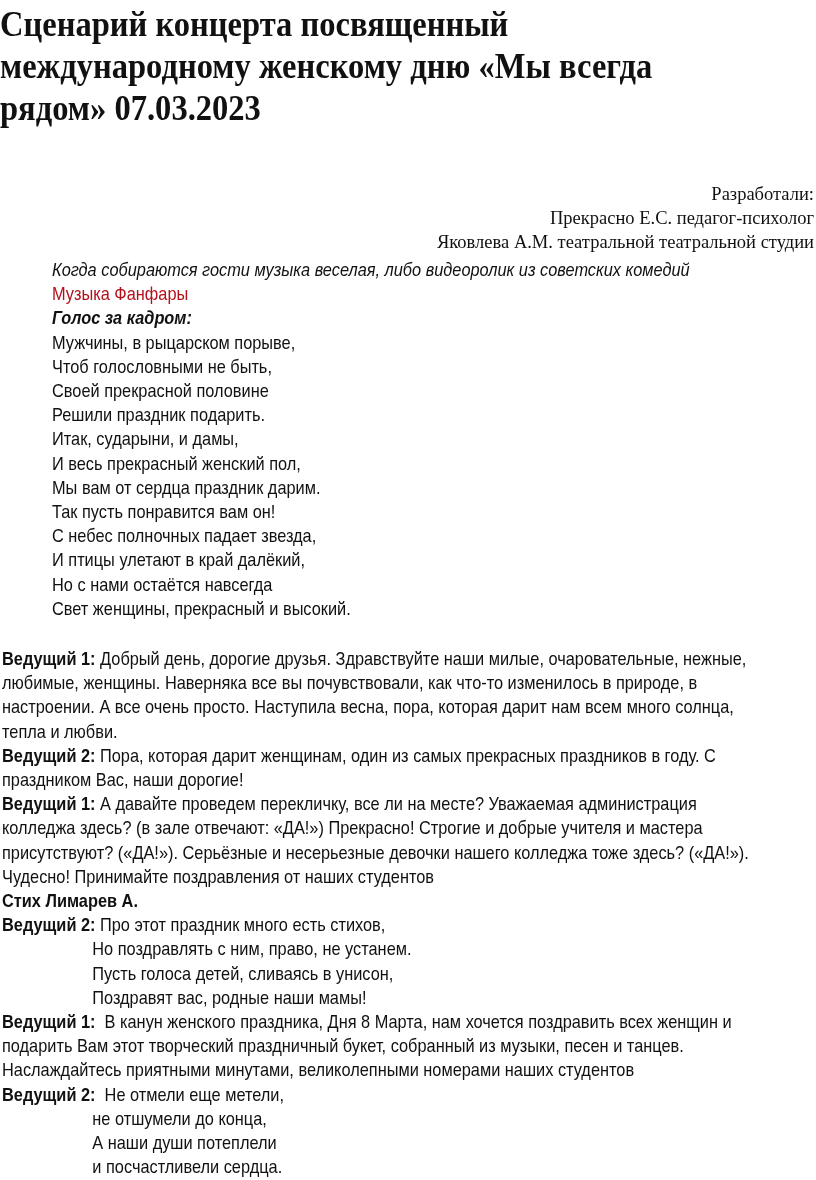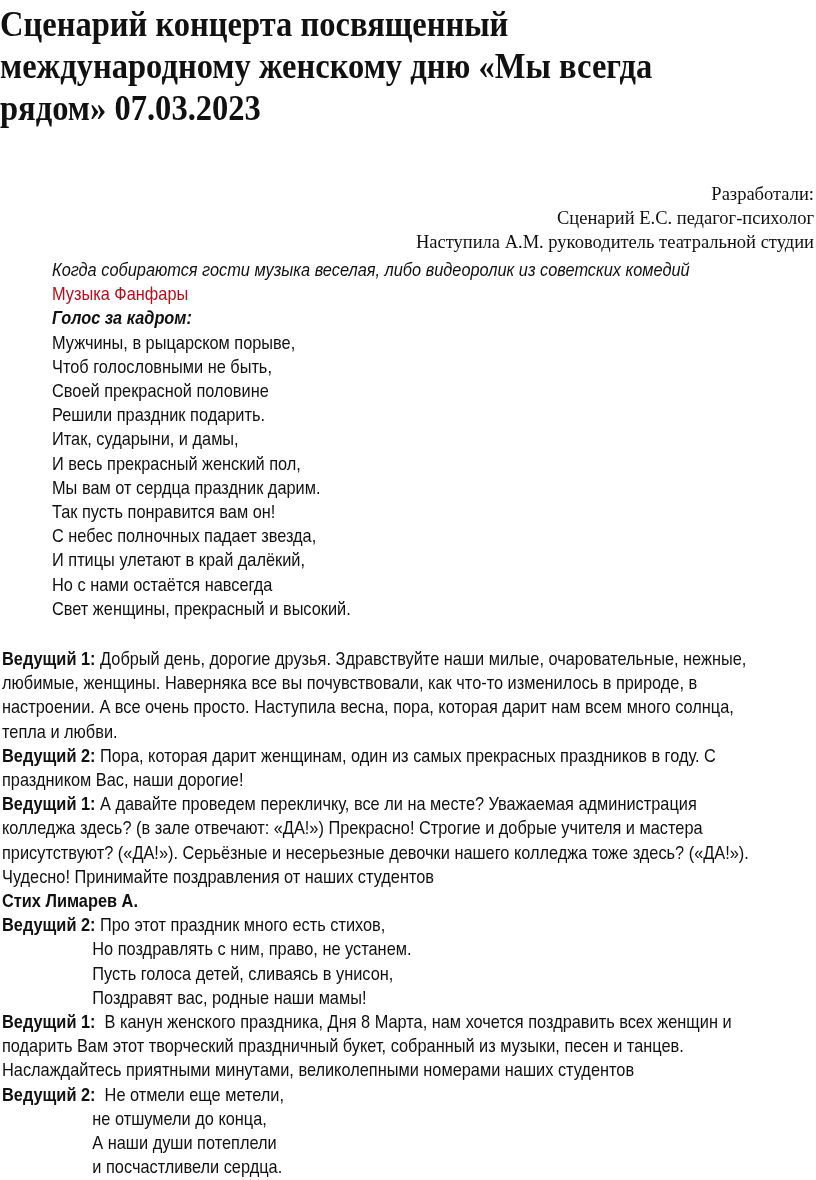--- a/index.html
+++ b/index.html
@@ -34,22 +34,22 @@
 <body>
 
 <h1 class="title">
   <div>Сценарий концерта посвященный</div>
   <div>международному женскому дню «Мы всегда</div>
   <div>рядом» 07.03.2023</div>
 </h1>
 
 <div class="authors">
   <div>Разработали:</div>
-  <div>Сценарий Е.С. педагог-психолог</div>
-  <div>Наступила А.М. руководитель театральной студии</div>
+  <div>Прекрасно Е.С. педагог-психолог</div>
+  <div>Яковлева А.М. театральной театральной студии</div>
 </div>
 
 <div class="intro narrow">
   <span class="line italic">Когда собираются гости музыка веселая, либо видеоролик из советских комедий</span>
   <span class="line red">Музыка Фанфары</span>
   <span class="line bi">Голос за кадром:</span>
   <div>
     <span class="line">Мужчины, в рыцарском порыве,</span>
     <span class="line">Чтоб голословными не быть,</span>
     <span class="line">Своей прекрасной половине</span>

